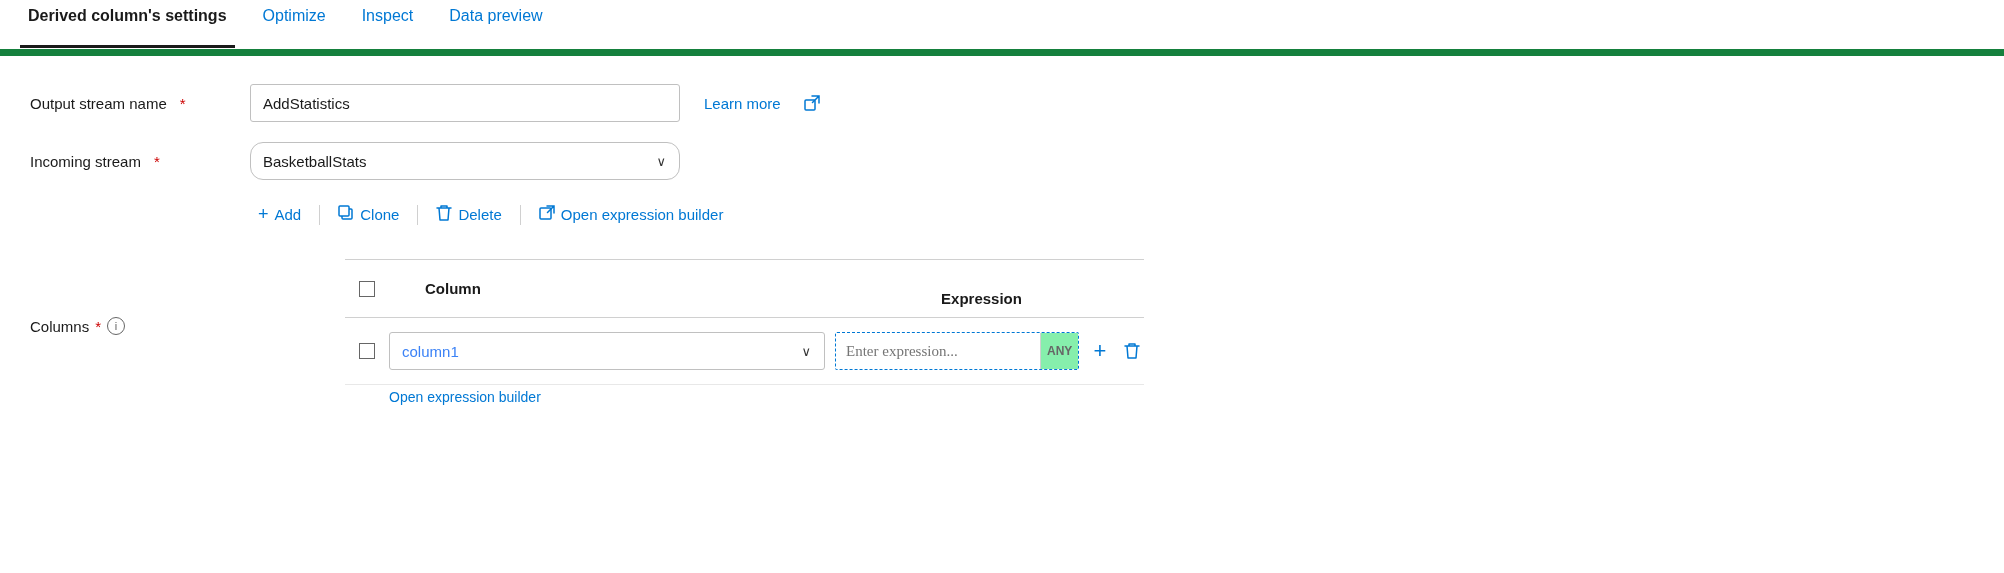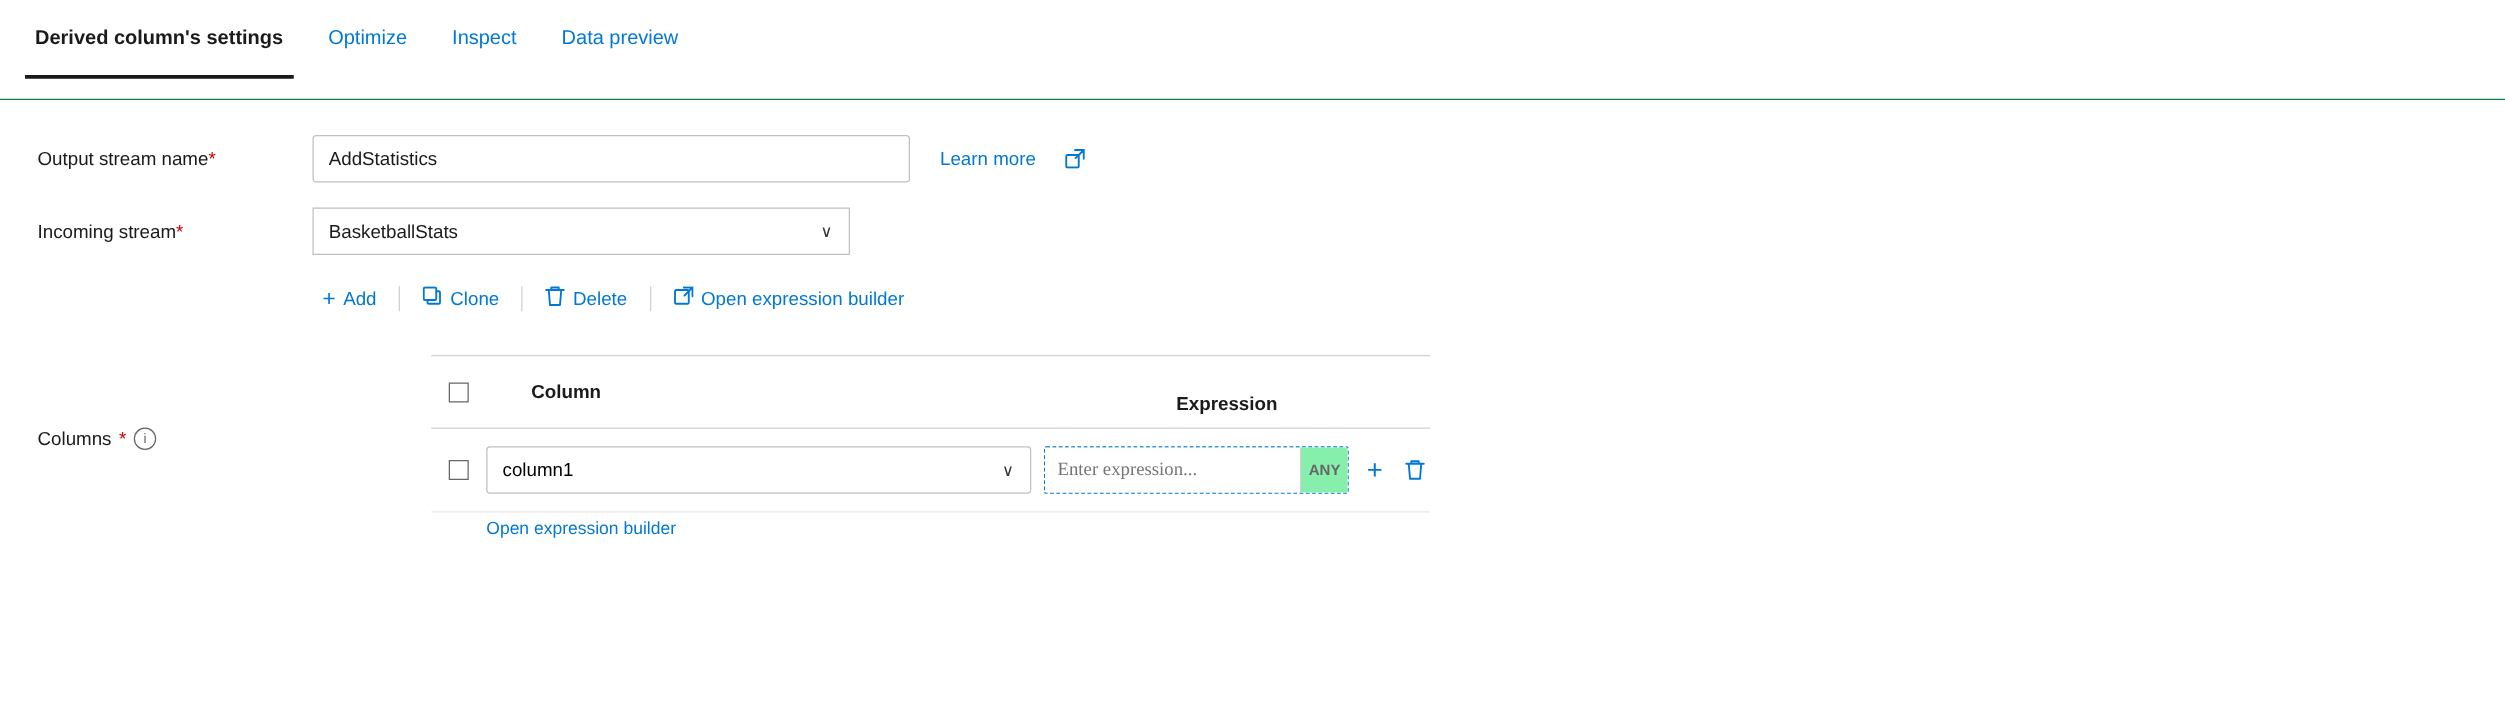--- a/index.html
+++ b/index.html
@@ -22,23 +22,23 @@
       min-height: 573px;
       background: #fff;
       display: flex;
       flex-direction: column;
     }
 
     
     .tab-bar {
       display: flex;
       align-items: flex-end;
-      border-bottom: 1px solid #15803d;
-      padding: 16px 20px;
-      height: 80px;
+      border-bottom: 7px solid #15803d;
+      padding: 1px 20px;
+      height: 56px;
     }
 
     .tab {
       display: flex;
       align-items: center;
       padding: 0 8px;
       height: 62px;
       cursor: pointer;
       font-size: 16px;
       margin-right: 20px;
@@ -72,30 +72,30 @@
       align-items: center;
       margin-bottom: 20px;
     }
 
     .form-label {
       width: 220px;
       font-size: 15px;
       color: #1a1a1a;
       display: flex;
       align-items: center;
-      gap: 0;
+      gap: 13px;
     }
 
     .required-star {
       color: #c00;
       font-size: 15px;
     }
 
     .form-input {
-      width: 478px;
+      width: 430px;
       height: 38px;
       border: 1px solid #c0c0c0;
       border-radius: 3px;
       padding: 0 12px;
       font-size: 15px;
       color: #1a1a1a;
       outline: none;
     }
 
     .learn-more-link {
@@ -112,21 +112,21 @@
     
     .form-select-wrapper {
       position: relative;
       width: 430px;
     }
 
     .form-select {
       width: 100%;
       height: 38px;
       border: 1px solid #c0c0c0;
-      border-radius: 0;
+      border-radius: 13px;
       padding: 0 40px 0 12px;
       font-size: 15px;
       color: #1a1a1a;
       background: #fff;
       appearance: none;
       cursor: pointer;
       outline: none;
     }
 
     .select-arrow {
@@ -273,21 +273,21 @@
       position: relative;
     }
 
     .col-dropdown {
       width: 100%;
       height: 38px;
       border: 1px solid #c0c0c0;
       border-radius: 3px;
       padding: 0 40px 0 12px;
       font-size: 15px;
-      color: #000000;
+      color: #3b82f6;
       background: #fff;
       appearance: none;
       cursor: pointer;
       outline: none;
     }
 
     .col-drop-arrow {
       position: absolute;
       right: 14px;
       top: 50%;

